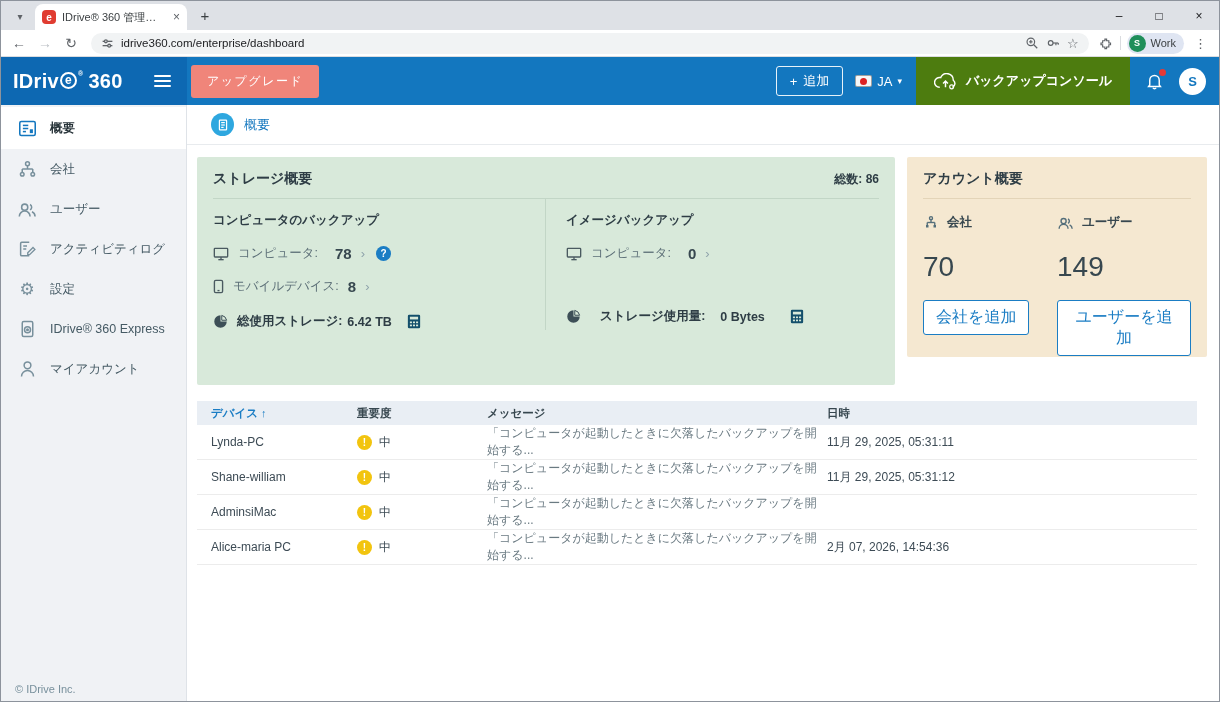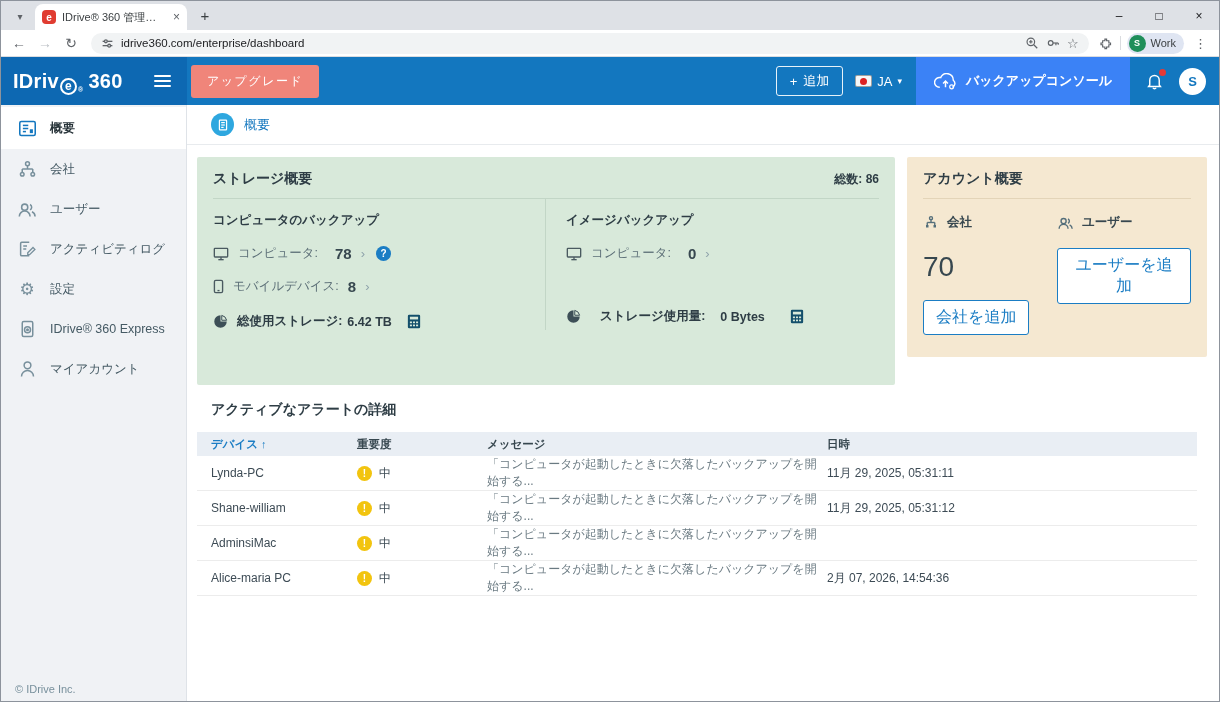--- a/index.html
+++ b/index.html
@@ -24,37 +24,37 @@
   .pill-ic { color:#5f6368; display:flex; align-items:center; }
   .chrome-div { width:1px; height:14px; background:#dadce0; }
   .profile-chip { height:21px; background:#dfe5f2; border-radius:11px; display:flex; align-items:center; padding:2px 8px 2px 2px; gap:5px; }
   .profile-av { width:17px; height:17px; border-radius:50%; background:#1e8e5a; color:#fff; font-size:9px; font-weight:bold; display:flex; align-items:center; justify-content:center; }
   .profile-name { font-size:11px; color:#3c4043; }
   .menu-dots { font-size:13px; color:#5f6368; padding:0 4px; }
 
   
   .app-header { height:48px; background:#1377bf; display:flex; align-items:center; color:#fff; }
   .logo-sec { width:186px; height:100%; background:#0d68b2; display:flex; align-items:center; padding:0 12px; flex:0 0 auto; }
-  .logo { display:flex; align-items:flex-end; font-weight:bold; font-size:20px; letter-spacing:.3px; }
+  .logo { display:flex; align-items:flex-start; font-weight:bold; font-size:20px; letter-spacing:.3px; }
   .logo-e { display:inline-flex; width:17px; height:17px; border:2px solid #fff; border-radius:50%; align-items:center; justify-content:center; font-size:12px; margin:0 0 0 1px; position:relative; top:2px; }
   .logo-reg { font-size:7px; margin:0 2px 0 1px; }
   .logo-360 { margin-left:3px; }
   .hamburger { margin-left:auto; display:flex; flex-direction:column; gap:3px; padding:4px; }
   .hamburger span { width:17px; height:2px; background:#fff; border-radius:1px; }
   .plan-sec { padding:0 22px; display:flex; flex-direction:column; gap:4px; }
   .plan-line1 { font-size:13px; font-weight:bold; }
   .plan-line2 { font-size:11px; opacity:.95; }
   .upgrade-btn { background:#f0857a; color:#fff; font-size:12px; letter-spacing:1.5px; padding:8px 16px; border:none; border-radius:3px; margin-left:4px; }
   .hdr-spacer { flex:1; }
   .add-btn { border:1px solid rgba(255,255,255,.9); background:transparent; color:#fff; border-radius:3px; padding:5px 13px; font-size:13px; display:flex; align-items:center; gap:6px; }
   .lang-sel { display:flex; align-items:center; gap:5px; margin:0 14px 0 12px; font-size:13px; }
   .flag { width:17px; height:12px; border-radius:2px; background:#f6f7f8; border:1px solid rgba(0,0,0,.35); position:relative; }
   .flag::after { content:""; position:absolute; left:50%; top:50%; width:7px; height:7px; margin:-3.5px 0 0 -3.5px; border-radius:50%; background:#d22; }
   .caret { font-size:9px; }
-  .console-sec { height:100%; background:#3b82f6; display:flex; align-items:center; gap:9px; padding:0 18px; font-size:13px; font-weight:bold; }
+  .console-sec { height:100%; background:#4d7c0f; display:flex; align-items:center; gap:9px; padding:0 18px; font-size:13px; font-weight:bold; }
   .bell-wrap { margin:0 15px; position:relative; display:flex; }
   .bell-dot { position:absolute; right:-2px; top:-2px; width:7px; height:7px; border-radius:50%; background:#e53935; }
   .hdr-avatar { width:27px; height:27px; border-radius:50%; background:#fff; color:#1377bf; font-weight:bold; font-size:13px; display:flex; align-items:center; justify-content:center; margin-right:13px; }
 
   
   .app-body { display:flex; height:597px;border-radius:10px; }
   .sidebar { width:186px; background:#f0f2f5; border-right:1px solid #dfe3e8; position:relative; flex:0 0 auto; padding-top:2px; }
   .side-item { height:40px; display:flex; align-items:center; gap:13px; padding:0 16px; font-size:12.5px; color:#455a64; }
   .side-item .s-ic { color:#78909c; display:flex; width:20px; justify-content:center; }
   .side-item.active { background:#fff; color:#263238; font-weight:bold; height:42px; }
@@ -456,28 +456,28 @@
                   <span class="a-ic">
                     <svg width="17" height="14" viewBox="0 0 26 22" fill="none" stroke="currentColor" stroke-width="2.2">
                         <circle cx="10" cy="8" r="4"></circle>
                         <path d="M3 20 a7 7 0 0 1 14 0"></path>
                         <path d="M17 4.5 a4 4 0 0 1 0 7"></path>
                         <path d="M19.5 14 a7 7 0 0 1 4 6"></path>
                       </svg>
                   </span>
                   <span>ユーザー</span>
                 </div>
+                <div class="ac-count">149</div>
                 <button class="ac-btn">ユーザーを追加</button>
               </div>
             </div>
           </section>
         </div>
 
         <section class="alerts">
-          <div class="alerts-title">アクティブなアラートの詳細</div>
           <div class="a-table">
             <div class="a-hrow">
               <span class="c-dev"><span>デバイス</span><span class="sort-ic">↑</span></span>
               <span class="c-sev">重要度</span>
               <span class="c-msg">メッセージ</span>
               <span class="c-date">日時</span>
             </div>
             <div class="a-row">
               <span class="c-dev">Lynda-PC</span>
               <span class="c-sev">

